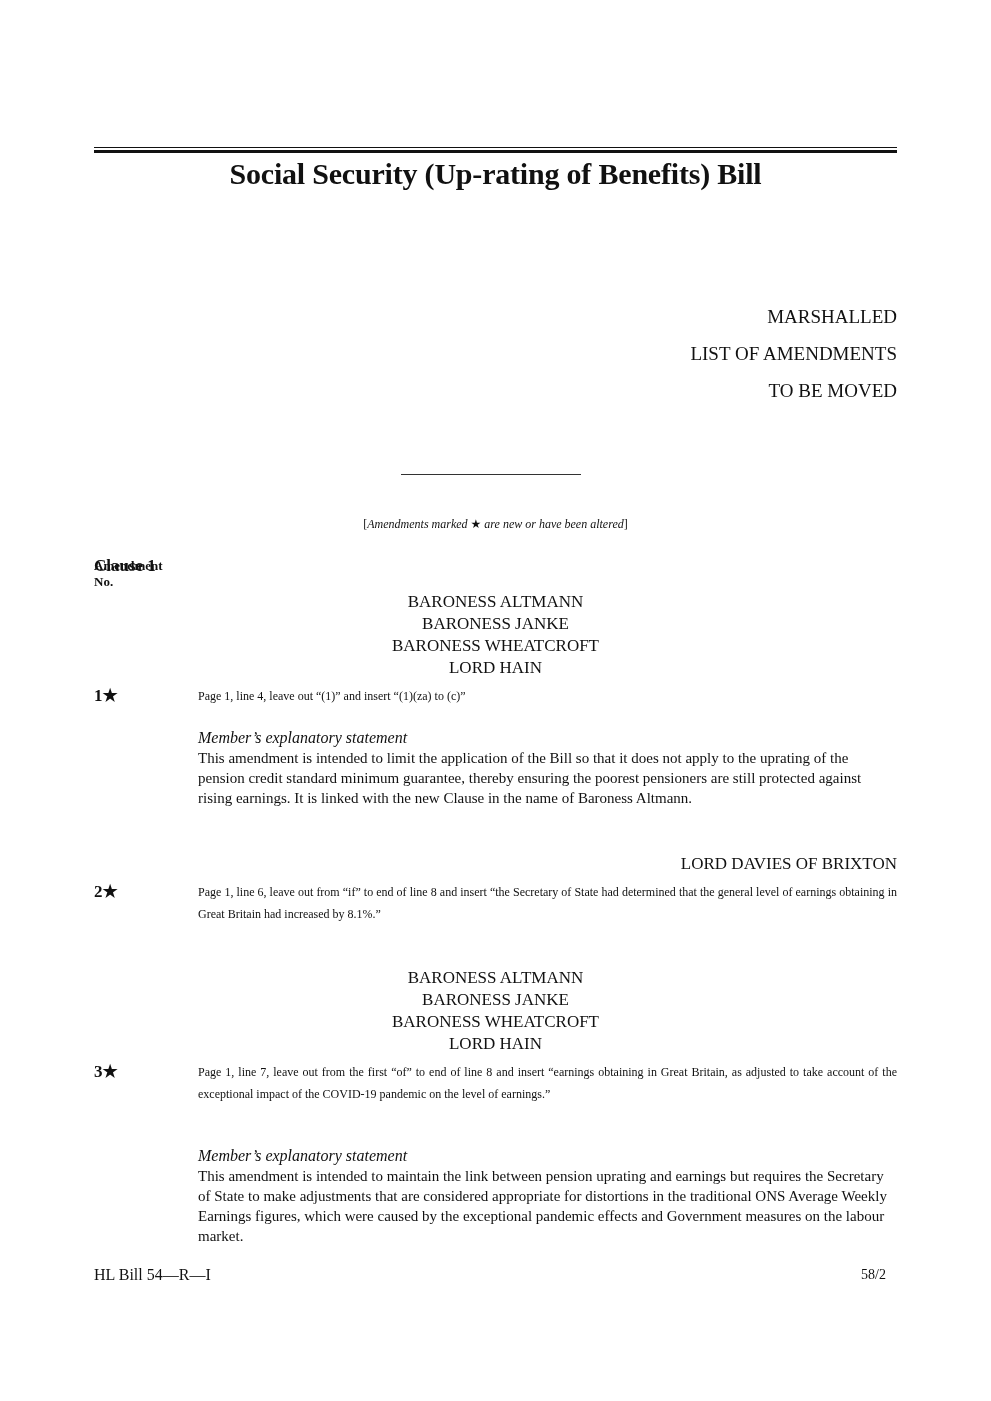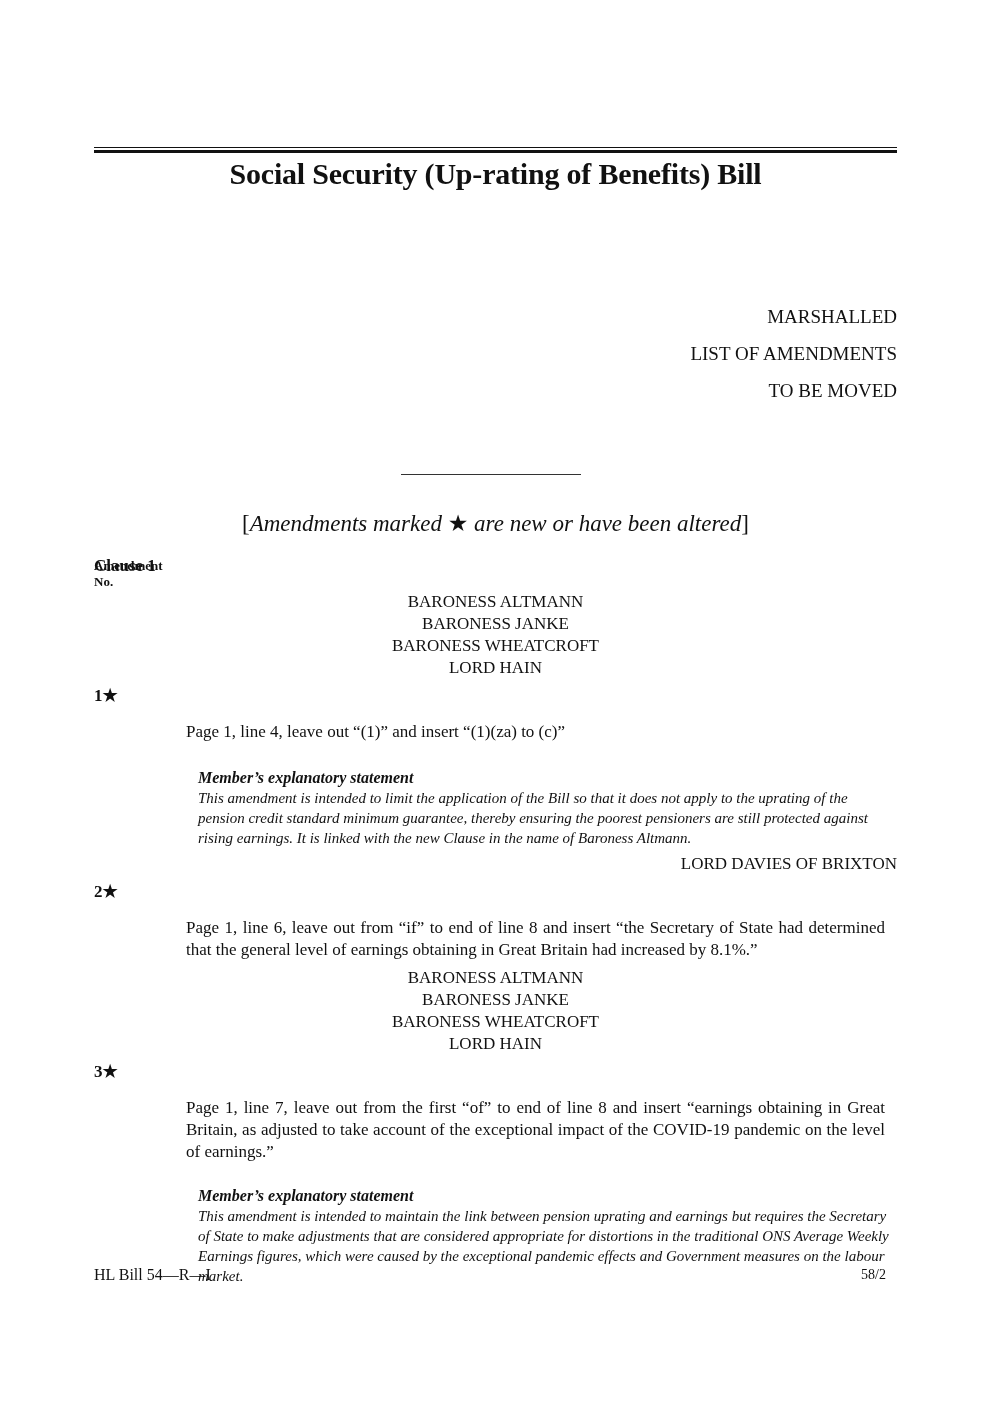--- a/index.html
+++ b/index.html
@@ -15,43 +15,43 @@
   }
   .rule-thin { position: absolute; left: 94px; width: 803px; top: 147px; height: 1px; background: #111; }
   .rule-thick { position: absolute; left: 94px; width: 803px; top: 150px; height: 3px; background: #111; }
 
   .marshalled { position: absolute; left: 94px; width: 803px; top: 303px; text-align: right; font-size: 19px; }
   .marshalled div { height: 37px; line-height: 28px; }
   .short-rule { position: absolute; left: 401px; width: 180px; top: 474px; height: 1px; background: #333; }
 
   .notice {
     position: absolute; left: 94px; width: 803px; top: 512px; text-align: center;
-    font-size: 23px; line-height: 24px;
+    font-size: 12px; line-height: 24px;
   }
   .notice i { font-style: italic; }
 
   .amend-no-label {
     position: absolute; left: 94px; top: 558px; font-size: 13px; font-weight: bold; line-height: 16px;
   }
   .clause-heading {
     position: absolute; left: 94px; width: 803px; top: 555px; text-align: left;
     font-weight: bold; font-size: 17px; line-height: 22px;
   }
 
   .names { position: absolute; left: 94px; width: 803px; text-align: center; font-size: 17px; line-height: 22px; }
 
   .amend-num { position: absolute; left: 94px; font-weight: bold; font-size: 17px; line-height: 22px; }
   .amend-text {
-    position: absolute; left: 186px; width: 699px; font-size: 17px; line-height: 22px; text-align: justify; margin-top: 36px;
+    position: absolute; left: 198px; width: 699px; font-size: 12px; line-height: 22px; text-align: justify;
   }
   .amend-text.noj { text-align: left; }
 
   .stmt { position: absolute; left: 198px; width: 699px; }
-  .stmt-head { font-weight: bold; font-style: italic; font-size: 16px; line-height: 20px; margin-top: 40px; }
-  .stmt-body { font-style: italic; font-size: 15px; line-height: 20px; }
+  .stmt-head { font-weight: normal; font-style: italic; font-size: 16px; line-height: 20px; }
+  .stmt-body { font-size: 15px; line-height: 20px; }
 
   .footer-left { position: absolute; left: 94px; top: 1265px; font-size: 16px; line-height: 20px; }
   .footer-right { position: absolute; right: 105px; top: 1265px; font-size: 14px; line-height: 20px; }
 </style>
 </head>
 <body>
 
 <div class="title">Social Security (Up-rating of Benefits) Bill</div>
 <div class="rule-thin"></div>
 <div class="rule-thick"></div>

